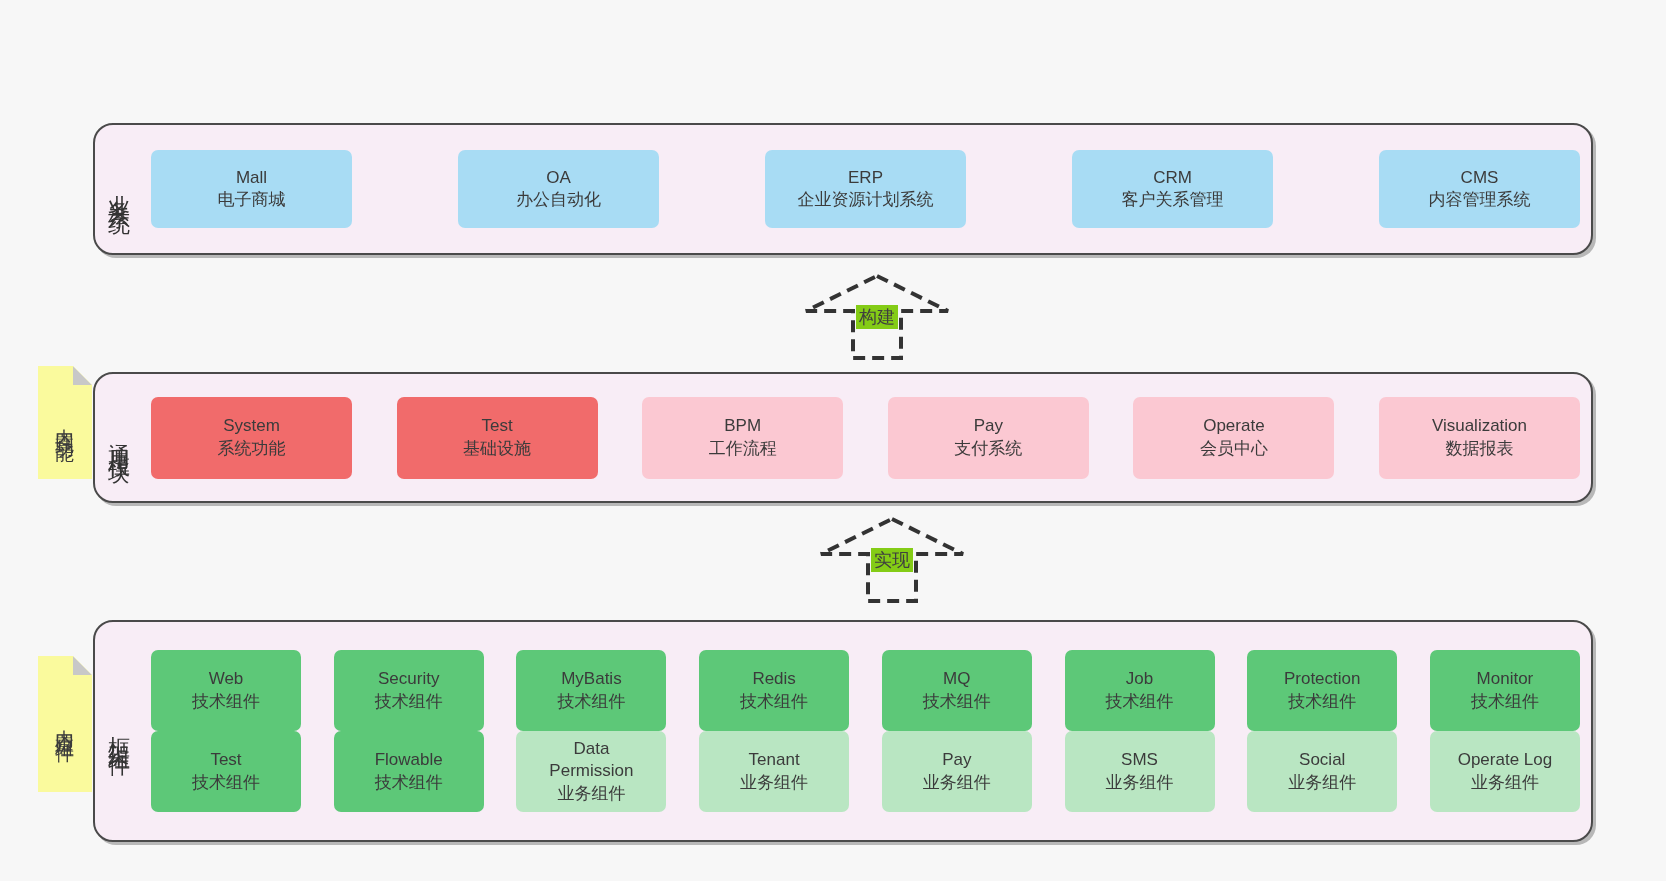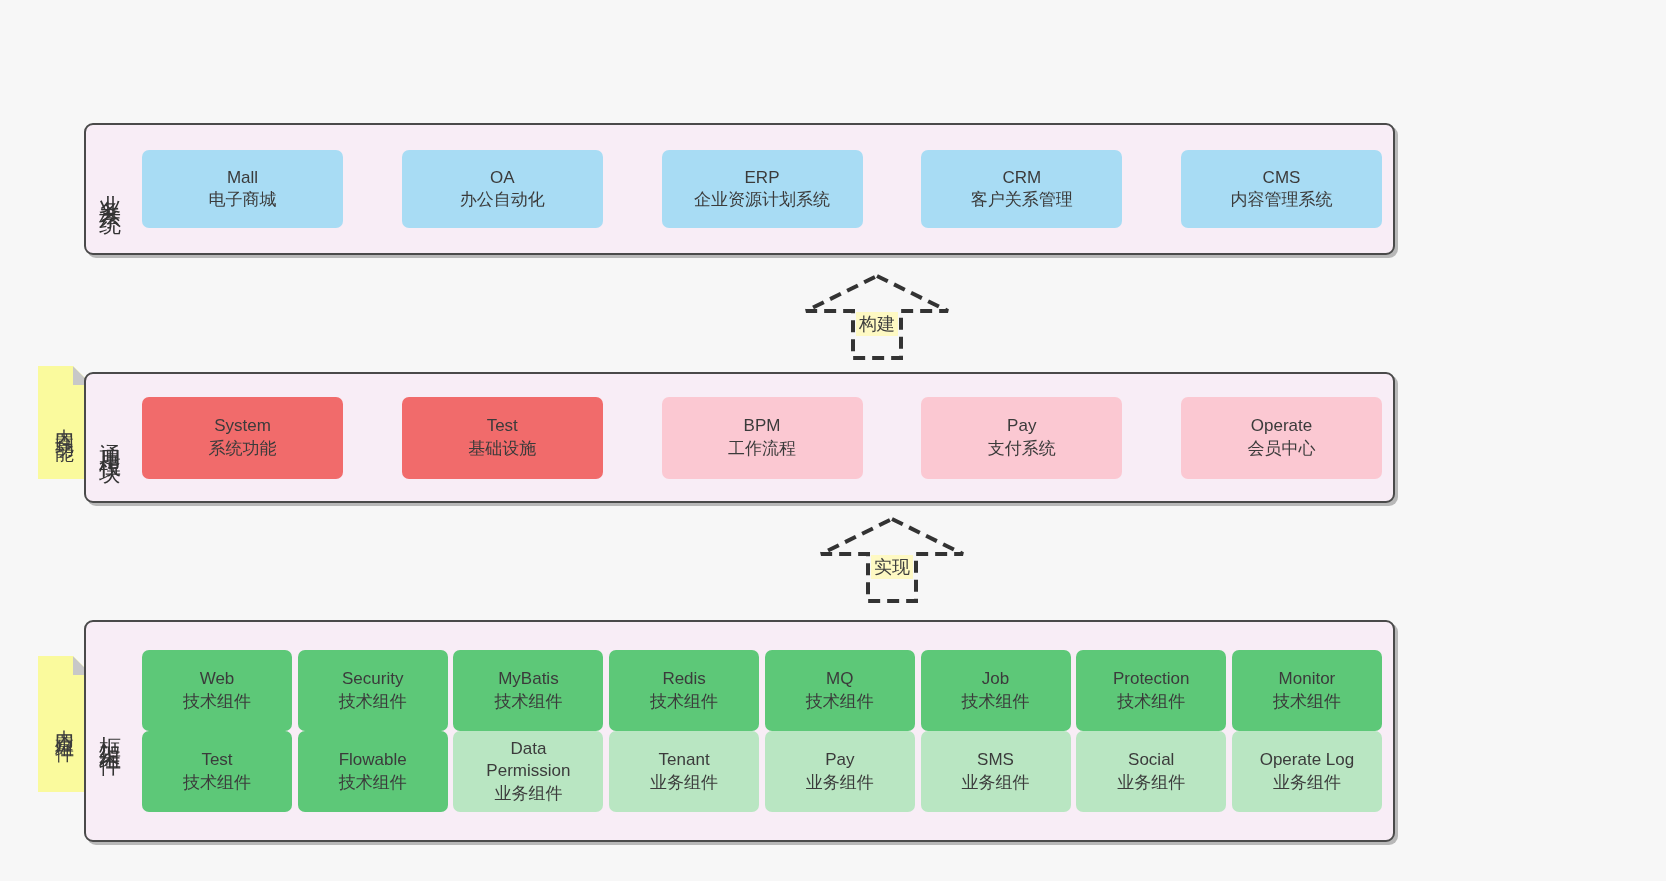--- a/index.html
+++ b/index.html
@@ -7,25 +7,25 @@
   body {
     position: relative;
     background: var(--page-bg, #f7f7f7);
     font-family: "Liberation Sans", "DejaVu Sans", sans-serif;
     color: var(--text, #3b3b3b);
     overflow: hidden;
   }
 
   .band {
     position: absolute;
-    left: 84px;
-    width: 1311px;
+    left: 93px;
+    width: 1500px;
     background: var(--band-bg, #f8edf6);
     border: 2px solid var(--band-border, #4a4a4a);
-    border-radius: 9px;
+    border-radius: 20px;
     box-shadow: 3px 3px 0 rgba(90,90,90,.40);
   }
   .band1 { top: 123px; height: 132px; }
   .band2 { top: 372px; height: 131px; }
   .band3 { top: 620px; height: 222px; }
 
   .band-label {
     position: absolute;
     left: 13px;
     top: 50%;
@@ -112,23 +112,23 @@
   .arrow svg { width: 100%; height: 100%; display: block; }
   .arrow polygon {
     fill: none;
     stroke: var(--arrow, #333);
     stroke-width: 4;
     stroke-dasharray: 12 7;
   }
   .arrow-label {
     position: absolute;
     left: 50%;
-    top: 39px;
+    top: 32px;
     transform: translateX(-50%);
-    background: #fef9c3;
+    background: #84cc16;
     padding: 0 3px;
     font-size: 18px;
     color: #3f3f3f;
     white-space: nowrap;
   }
 </style>
 </head>
 <body>
 
 <div class="band band1">
@@ -185,20 +185,24 @@
       <span>工作流程</span>
     </div>
     <div class="box c-pink">
       <span>Pay</span>
       <span>支付系统</span>
     </div>
     <div class="box c-pink">
       <span>Operate</span>
       <span>会员中心</span>
     </div>
+    <div class="box c-pink">
+      <span>Visualization</span>
+      <span>数据报表</span>
+    </div>
   </div>
 </div>
 
 <div class="arrow arrow2">
   <svg viewBox="0 0 148 88" aria-hidden="true">
     <polygon points="74,3 145,38 98,38 98,85 50,85 50,38 3,38"></polygon>
   </svg>
   <div class="arrow-label">实现</div>
 </div>
 

